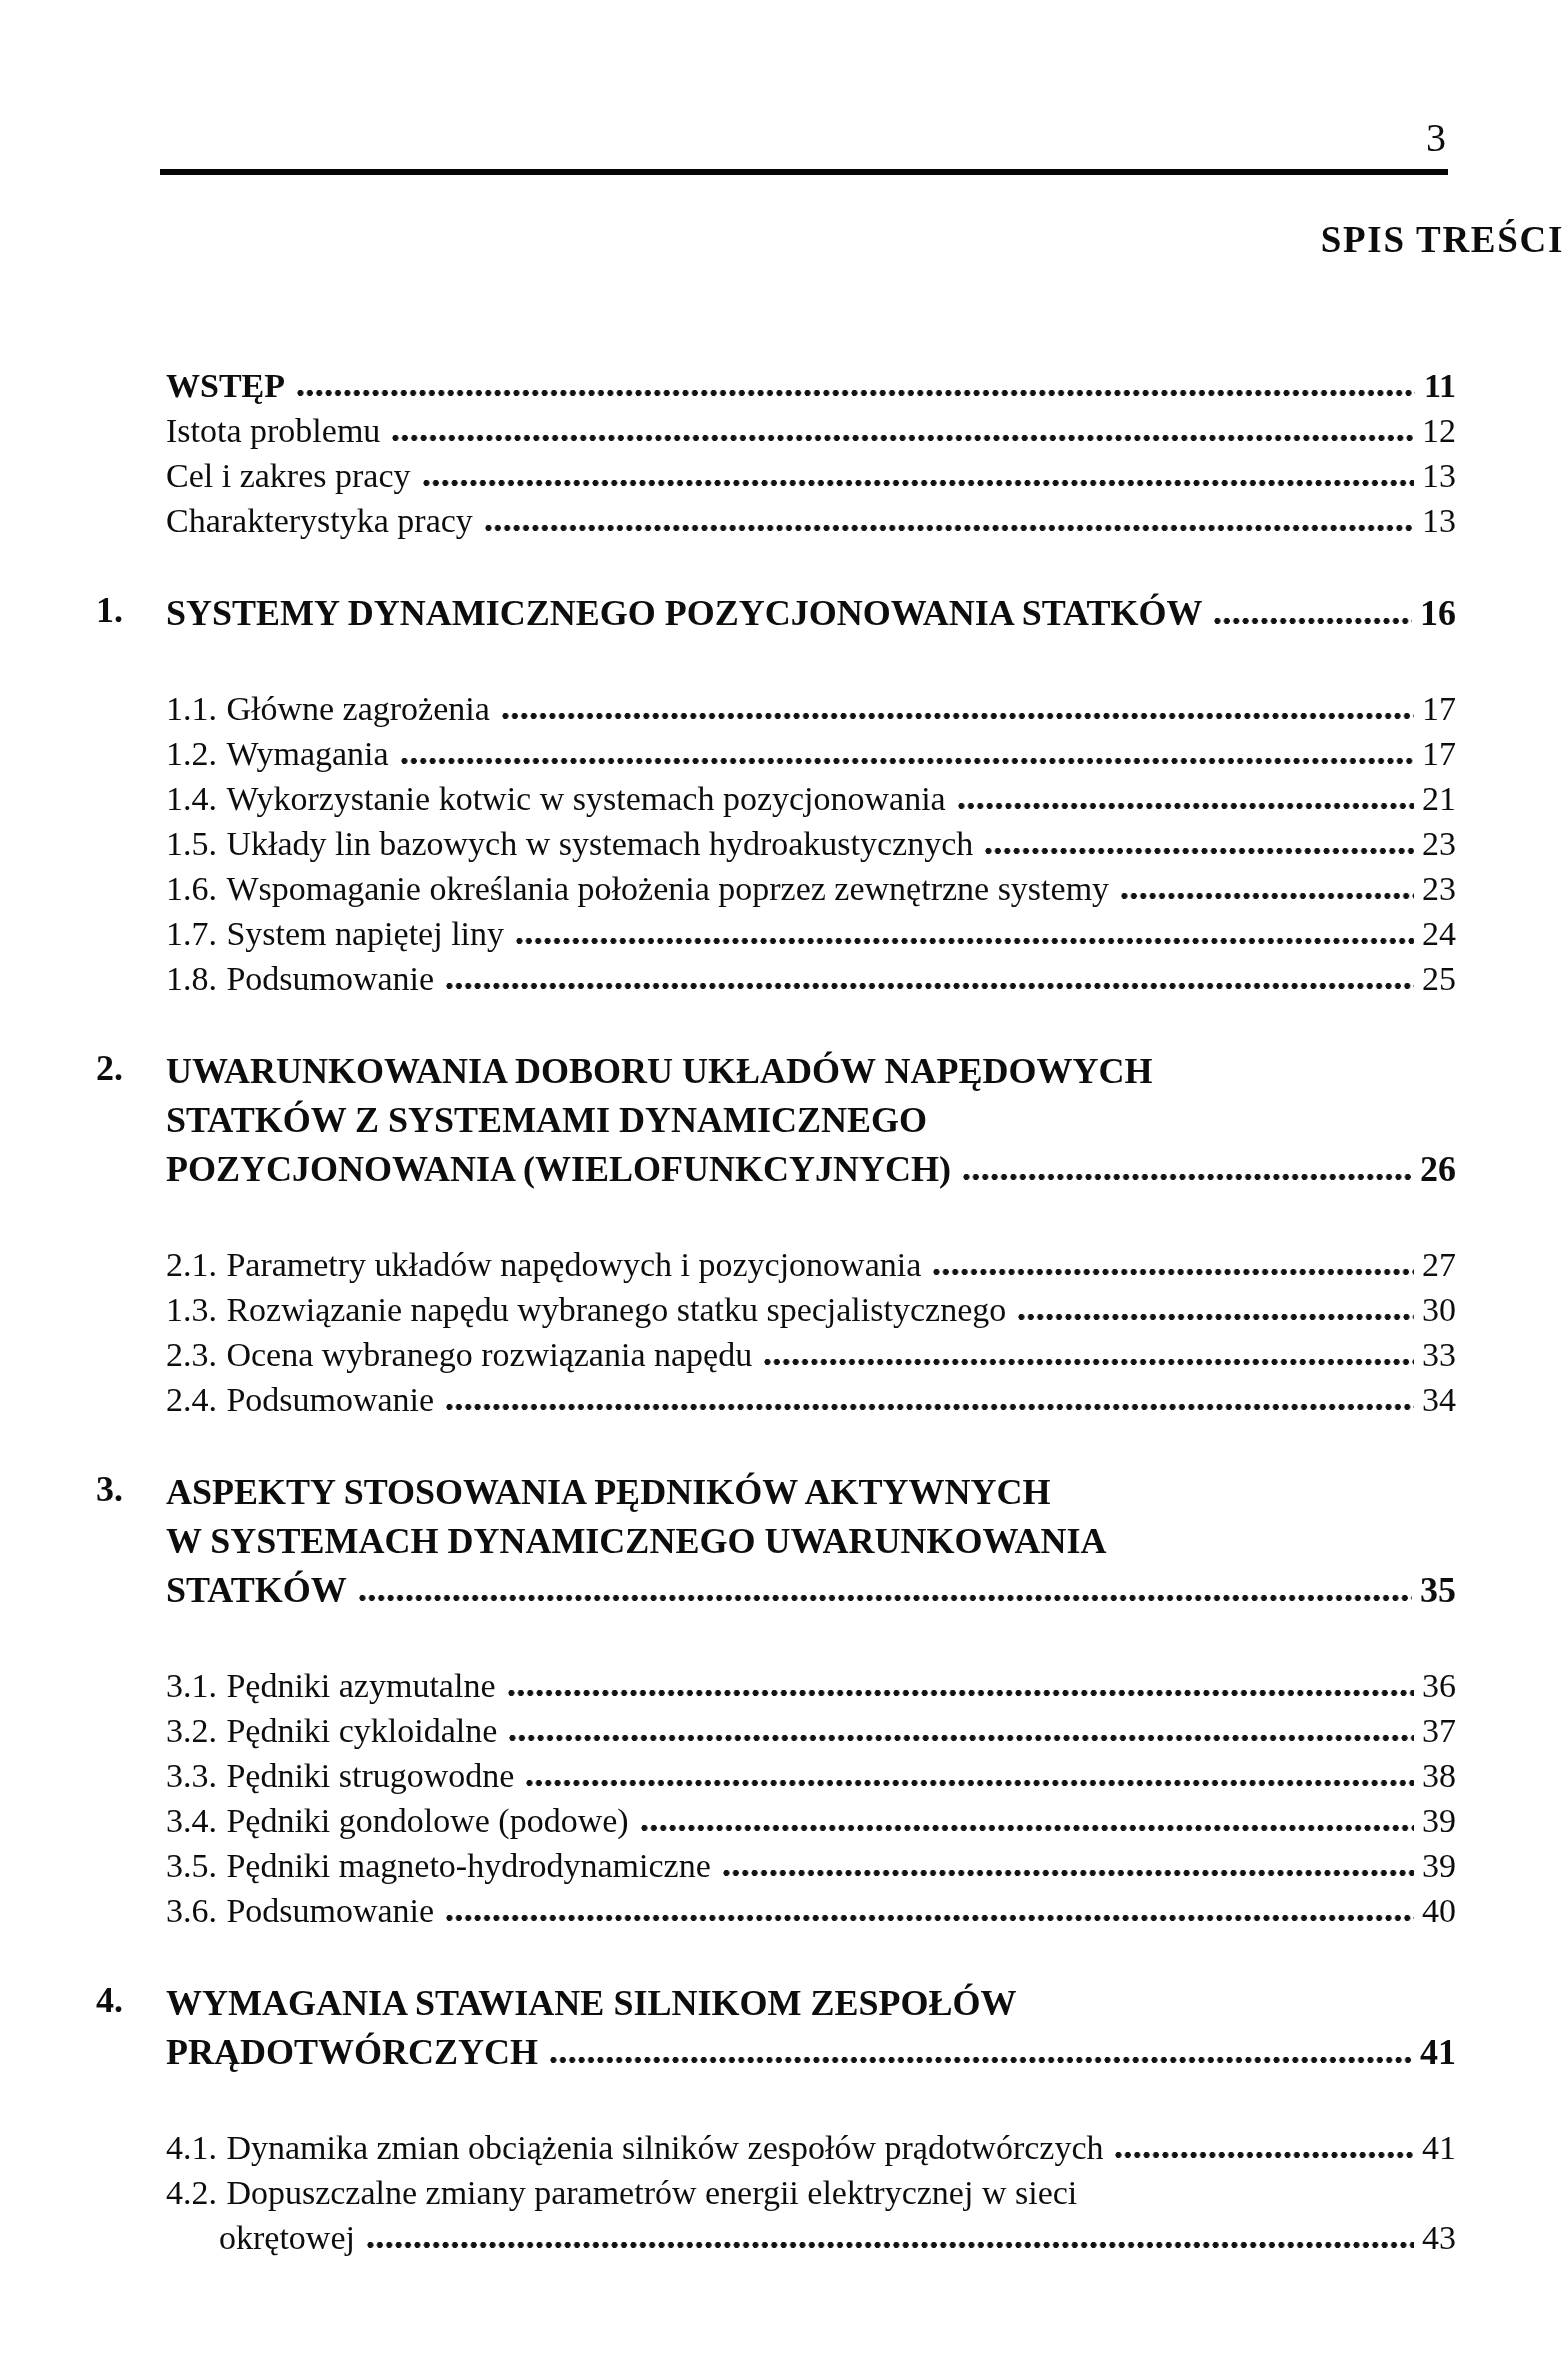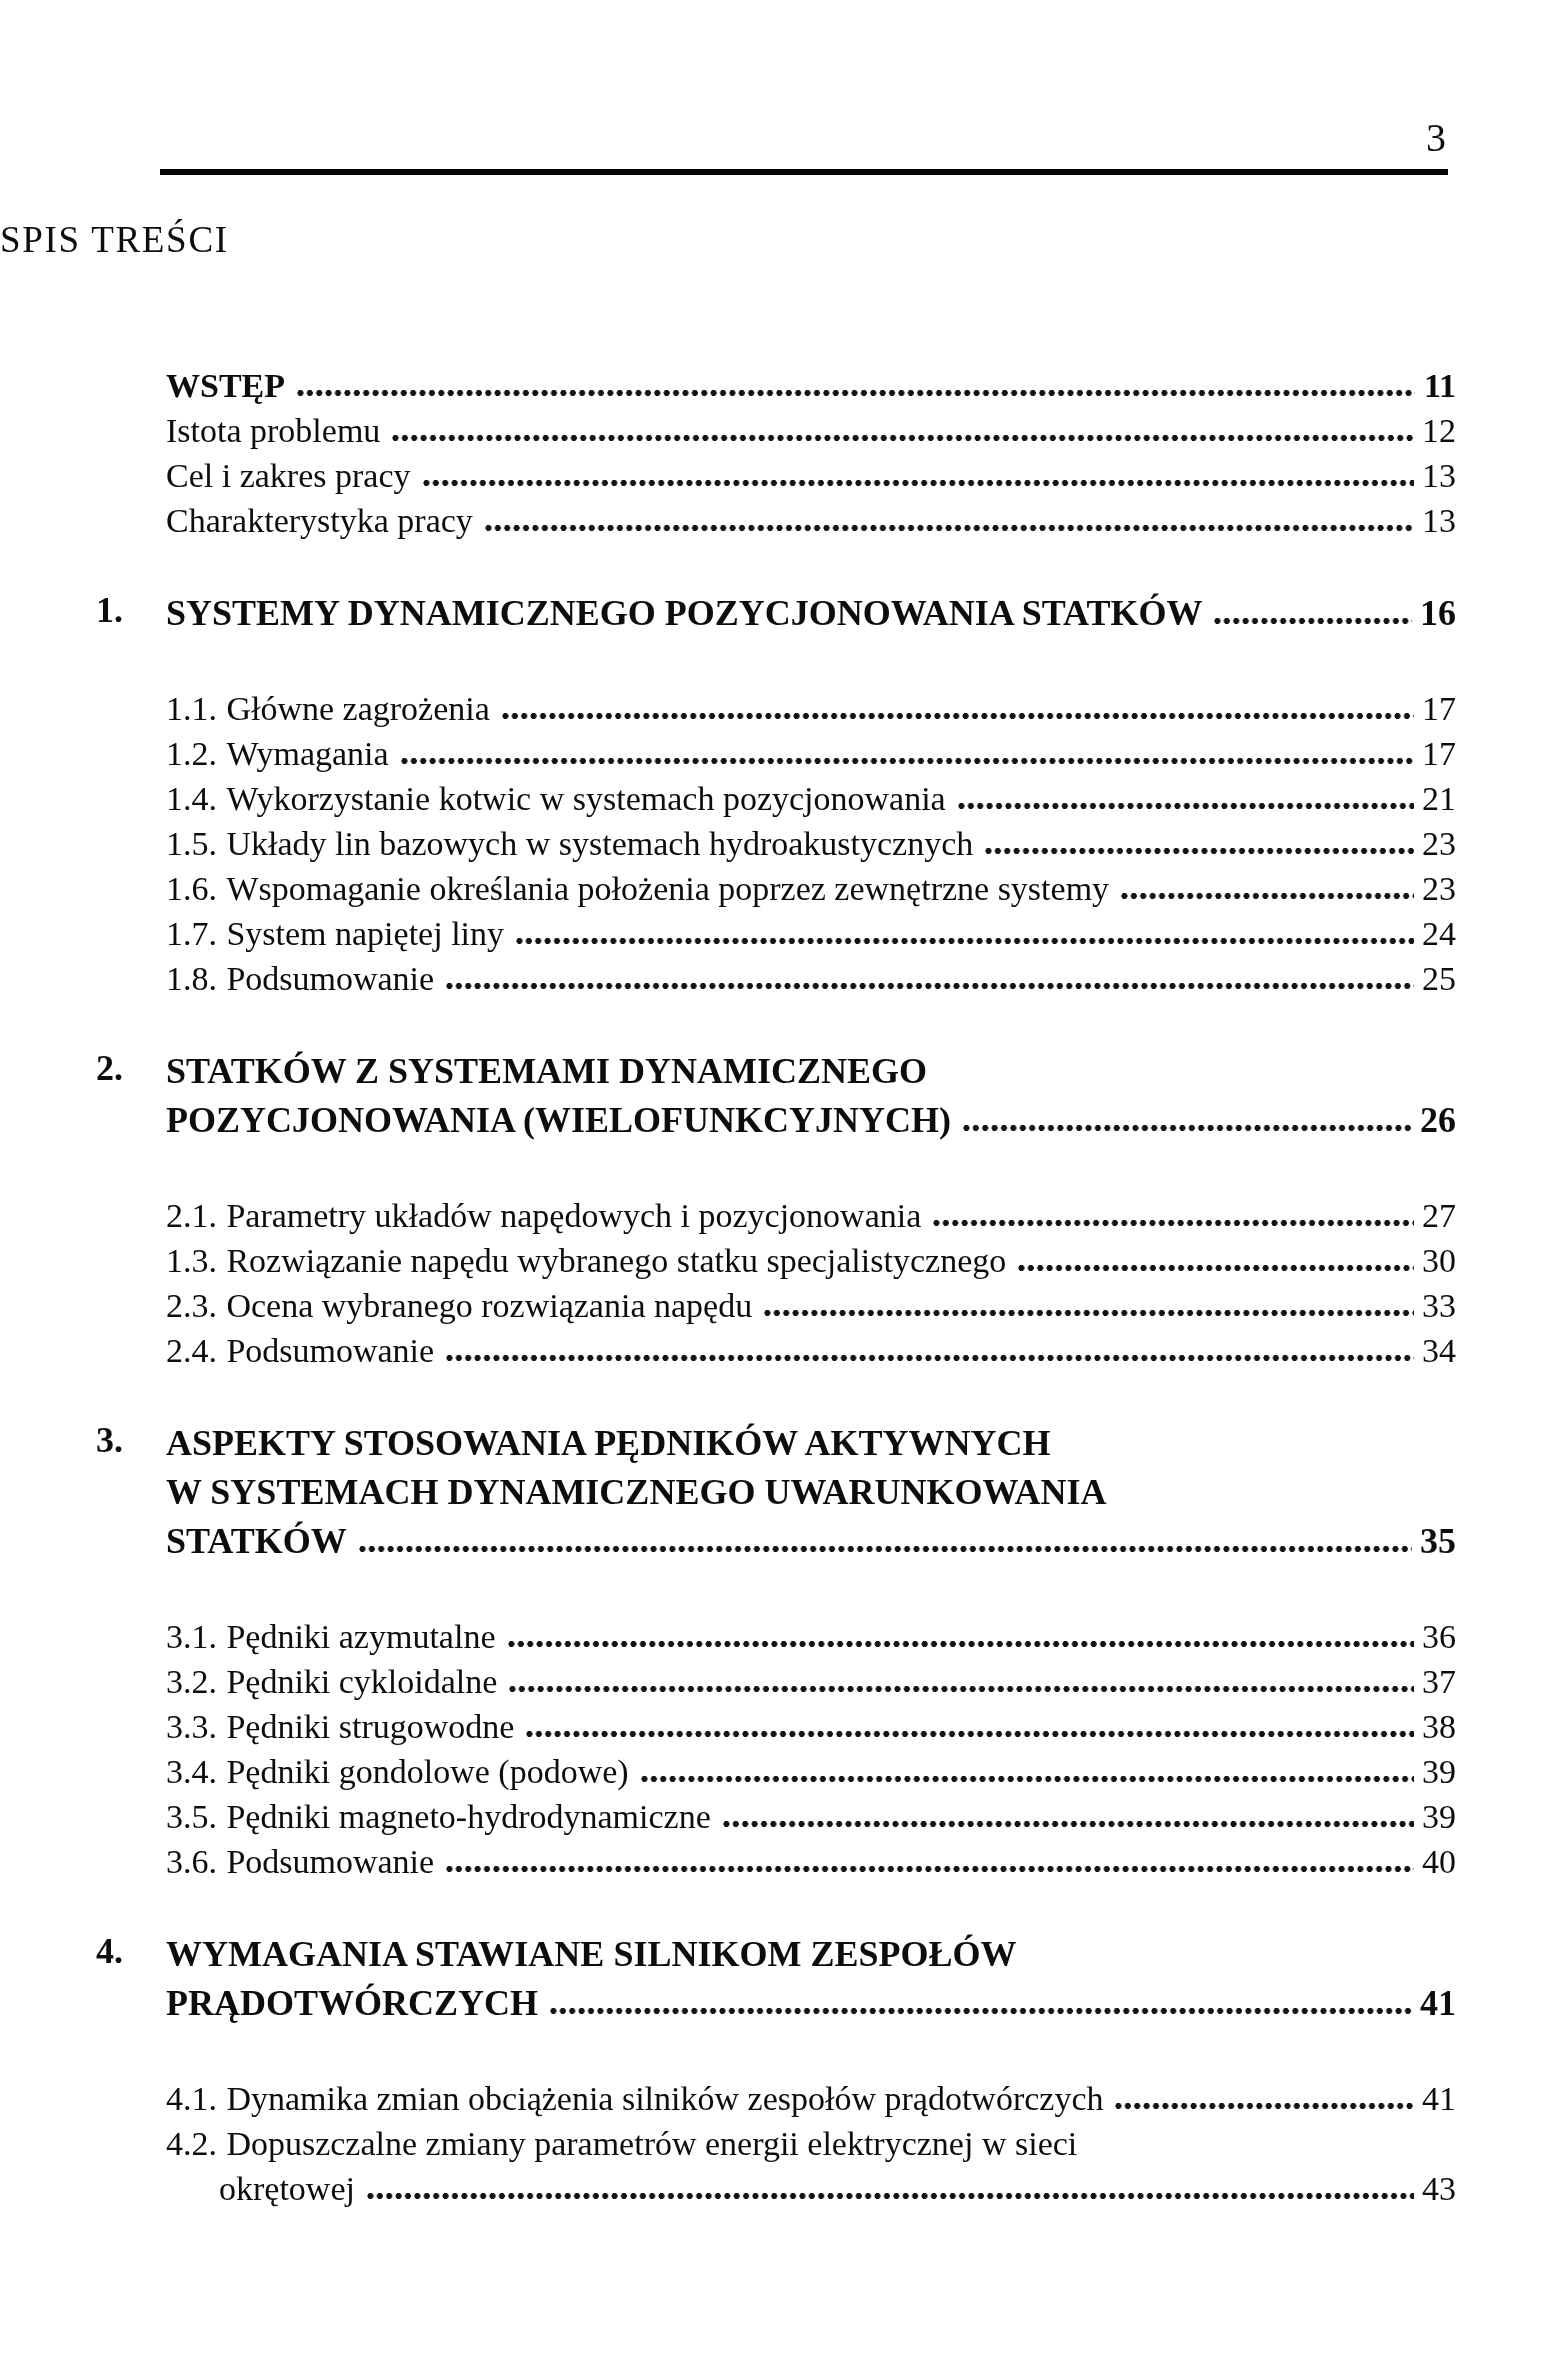--- a/index.html
+++ b/index.html
@@ -27,23 +27,23 @@
     left: 160px;
     width: 1288px;
     height: 6px;
     background: #060606;
   }
   .doc-title {
     position: absolute;
     top: 221px;
     left: 0;
     width: 100%;
-    text-align: left;
+    text-align: right;
     font-size: 37px;
-    font-weight: normal;
+    font-weight: bold;
     letter-spacing: 1.7px;
     line-height: 1;
   }
   .toc {
     position: absolute;
     left: 166px;
     top: 363px;
     width: 1290px;
   }
   .entry { font-size: 34px; }
@@ -172,20 +172,23 @@
       <div class="entry sub">
         <div class="line">
           <span class="sub-num">1.8.</span>
           <span class="text">Podsumowanie</span>
           <span class="leader"></span>
           <span class="pgnum">25</span>
         </div>
       </div>
       <div class="entry chapter">
         <span class="chap-num">2.</span>
+        <div class="line">
+          <span class="text">UWARUNKOWANIA DOBORU UKŁADÓW NAPĘDOWYCH</span>
+        </div>
         <div class="line cont">
           <span class="text">STATKÓW Z SYSTEMAMI DYNAMICZNEGO</span>
         </div>
         <div class="line cont">
           <span class="text">POZYCJONOWANIA (WIELOFUNKCYJNYCH)</span>
           <span class="leader"></span>
           <span class="pgnum">26</span>
         </div>
       </div>
       <div class="entry sub">

